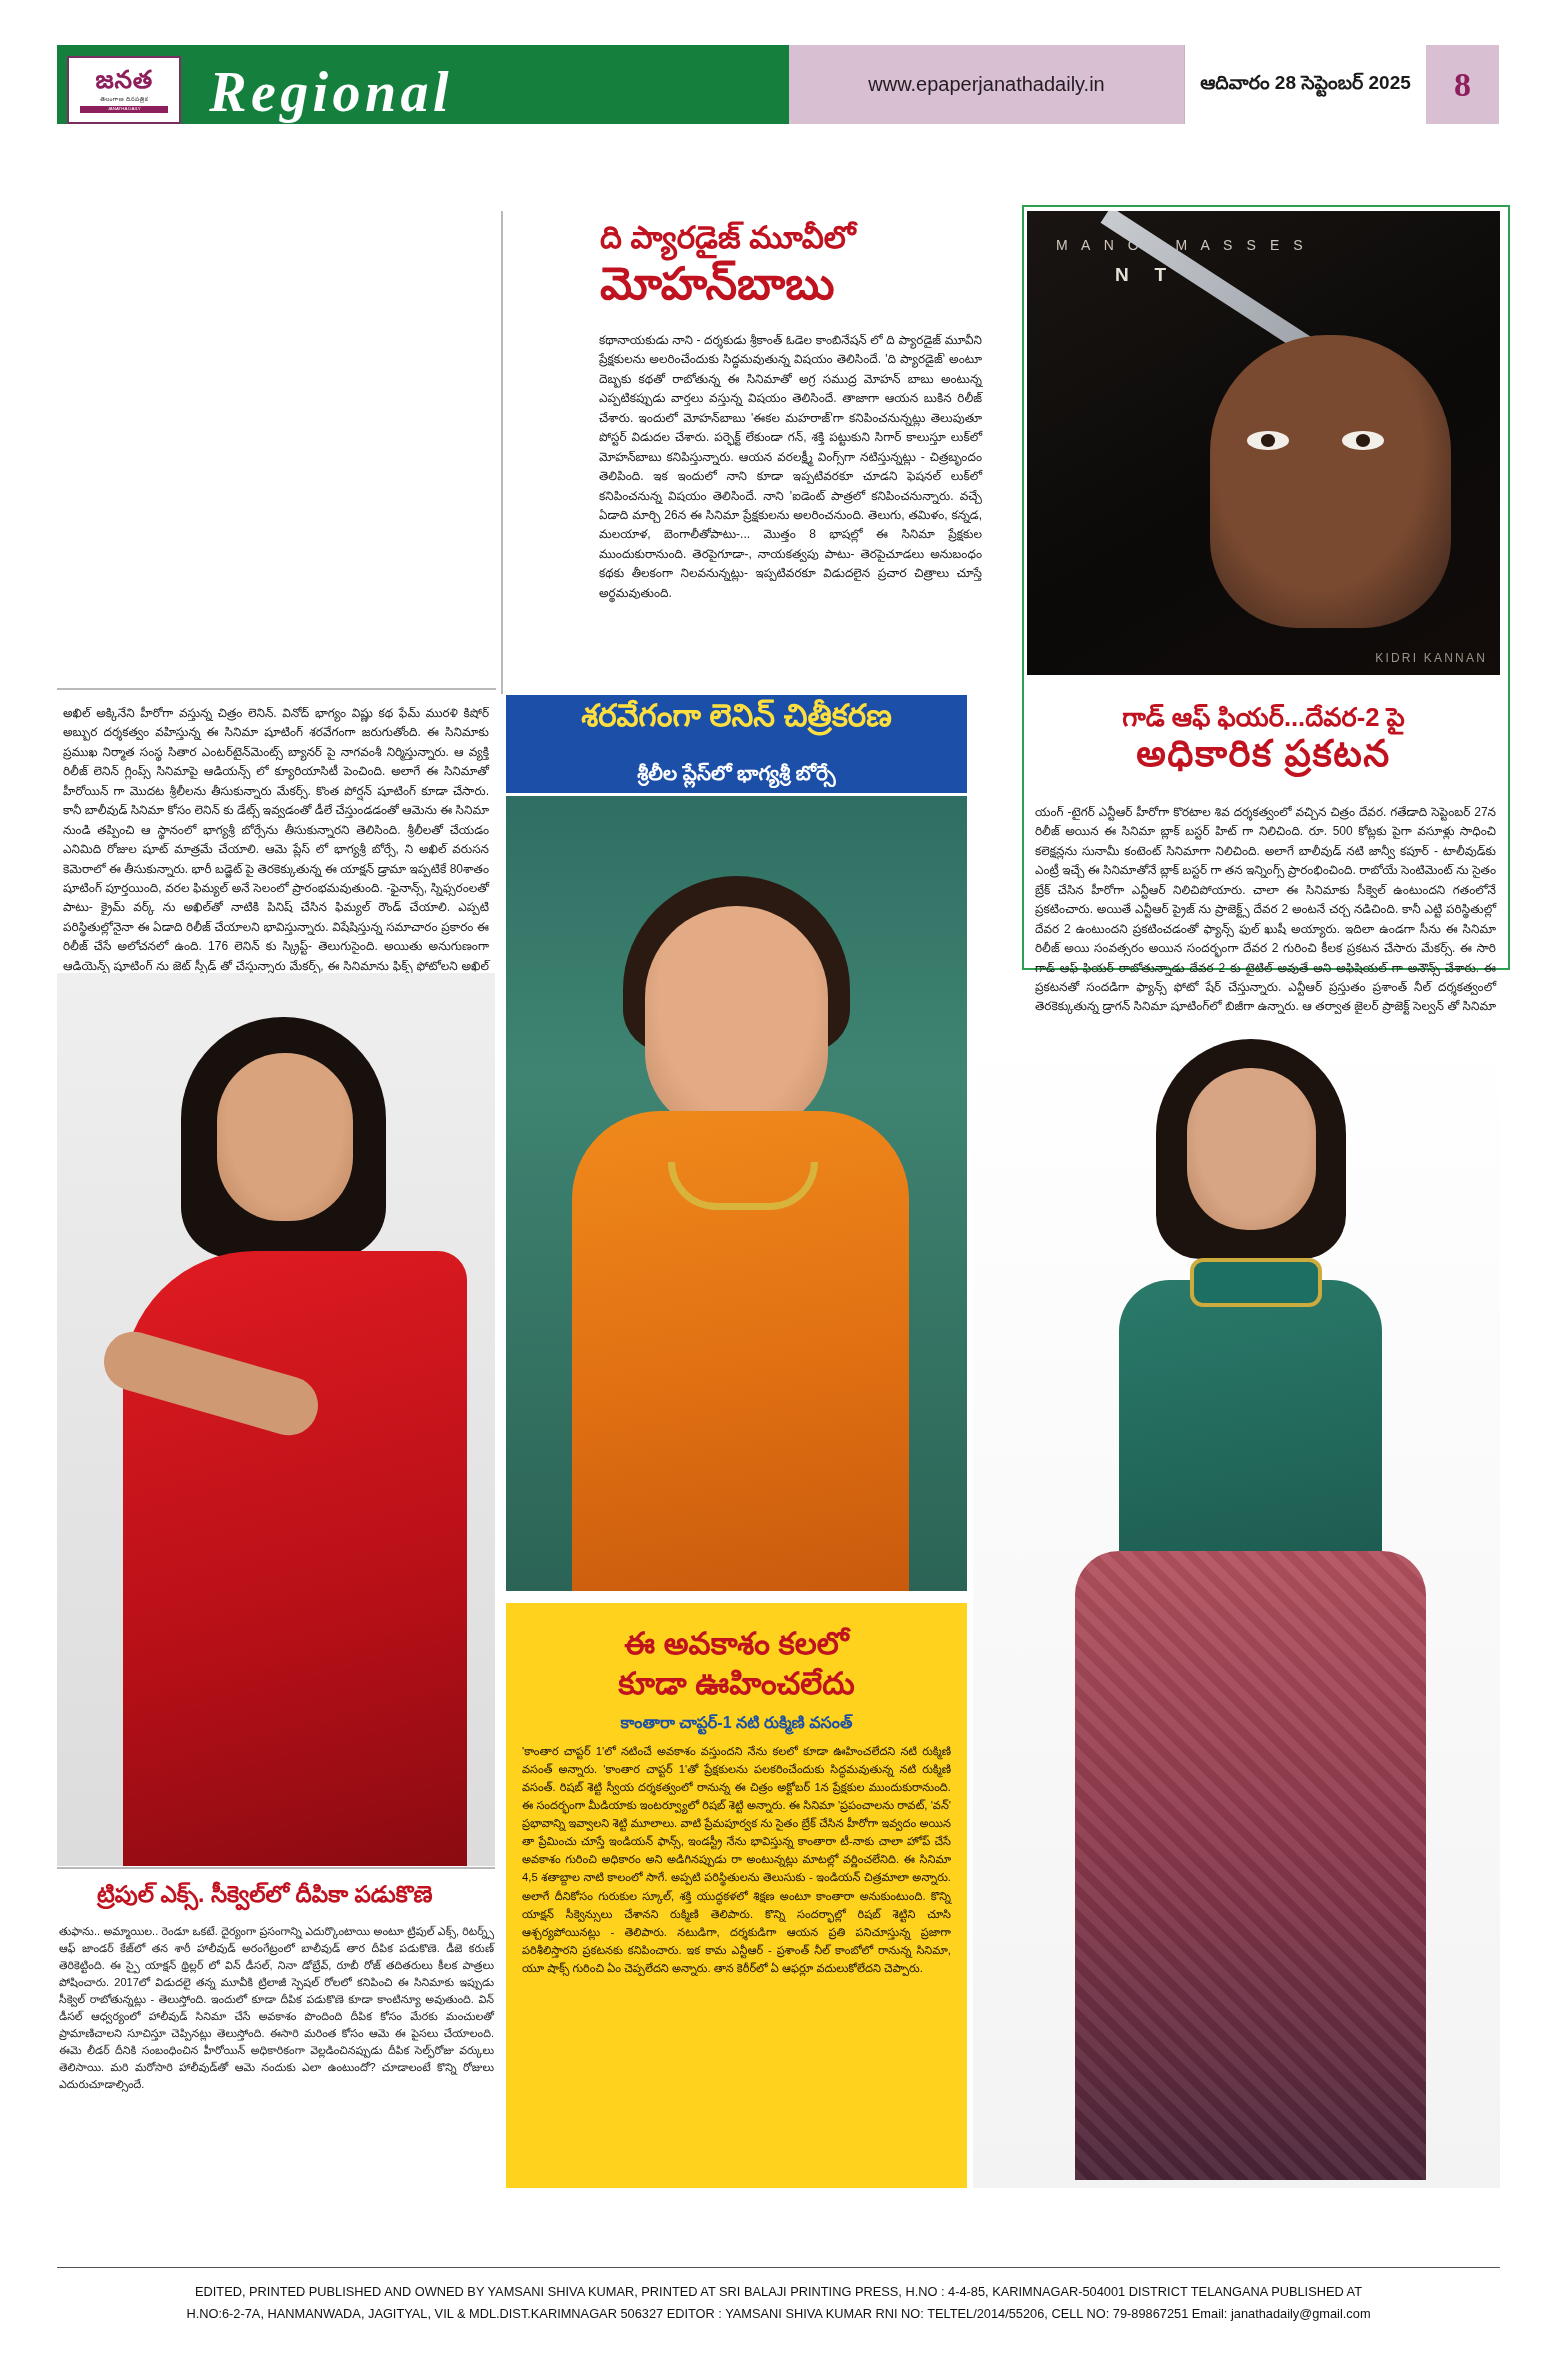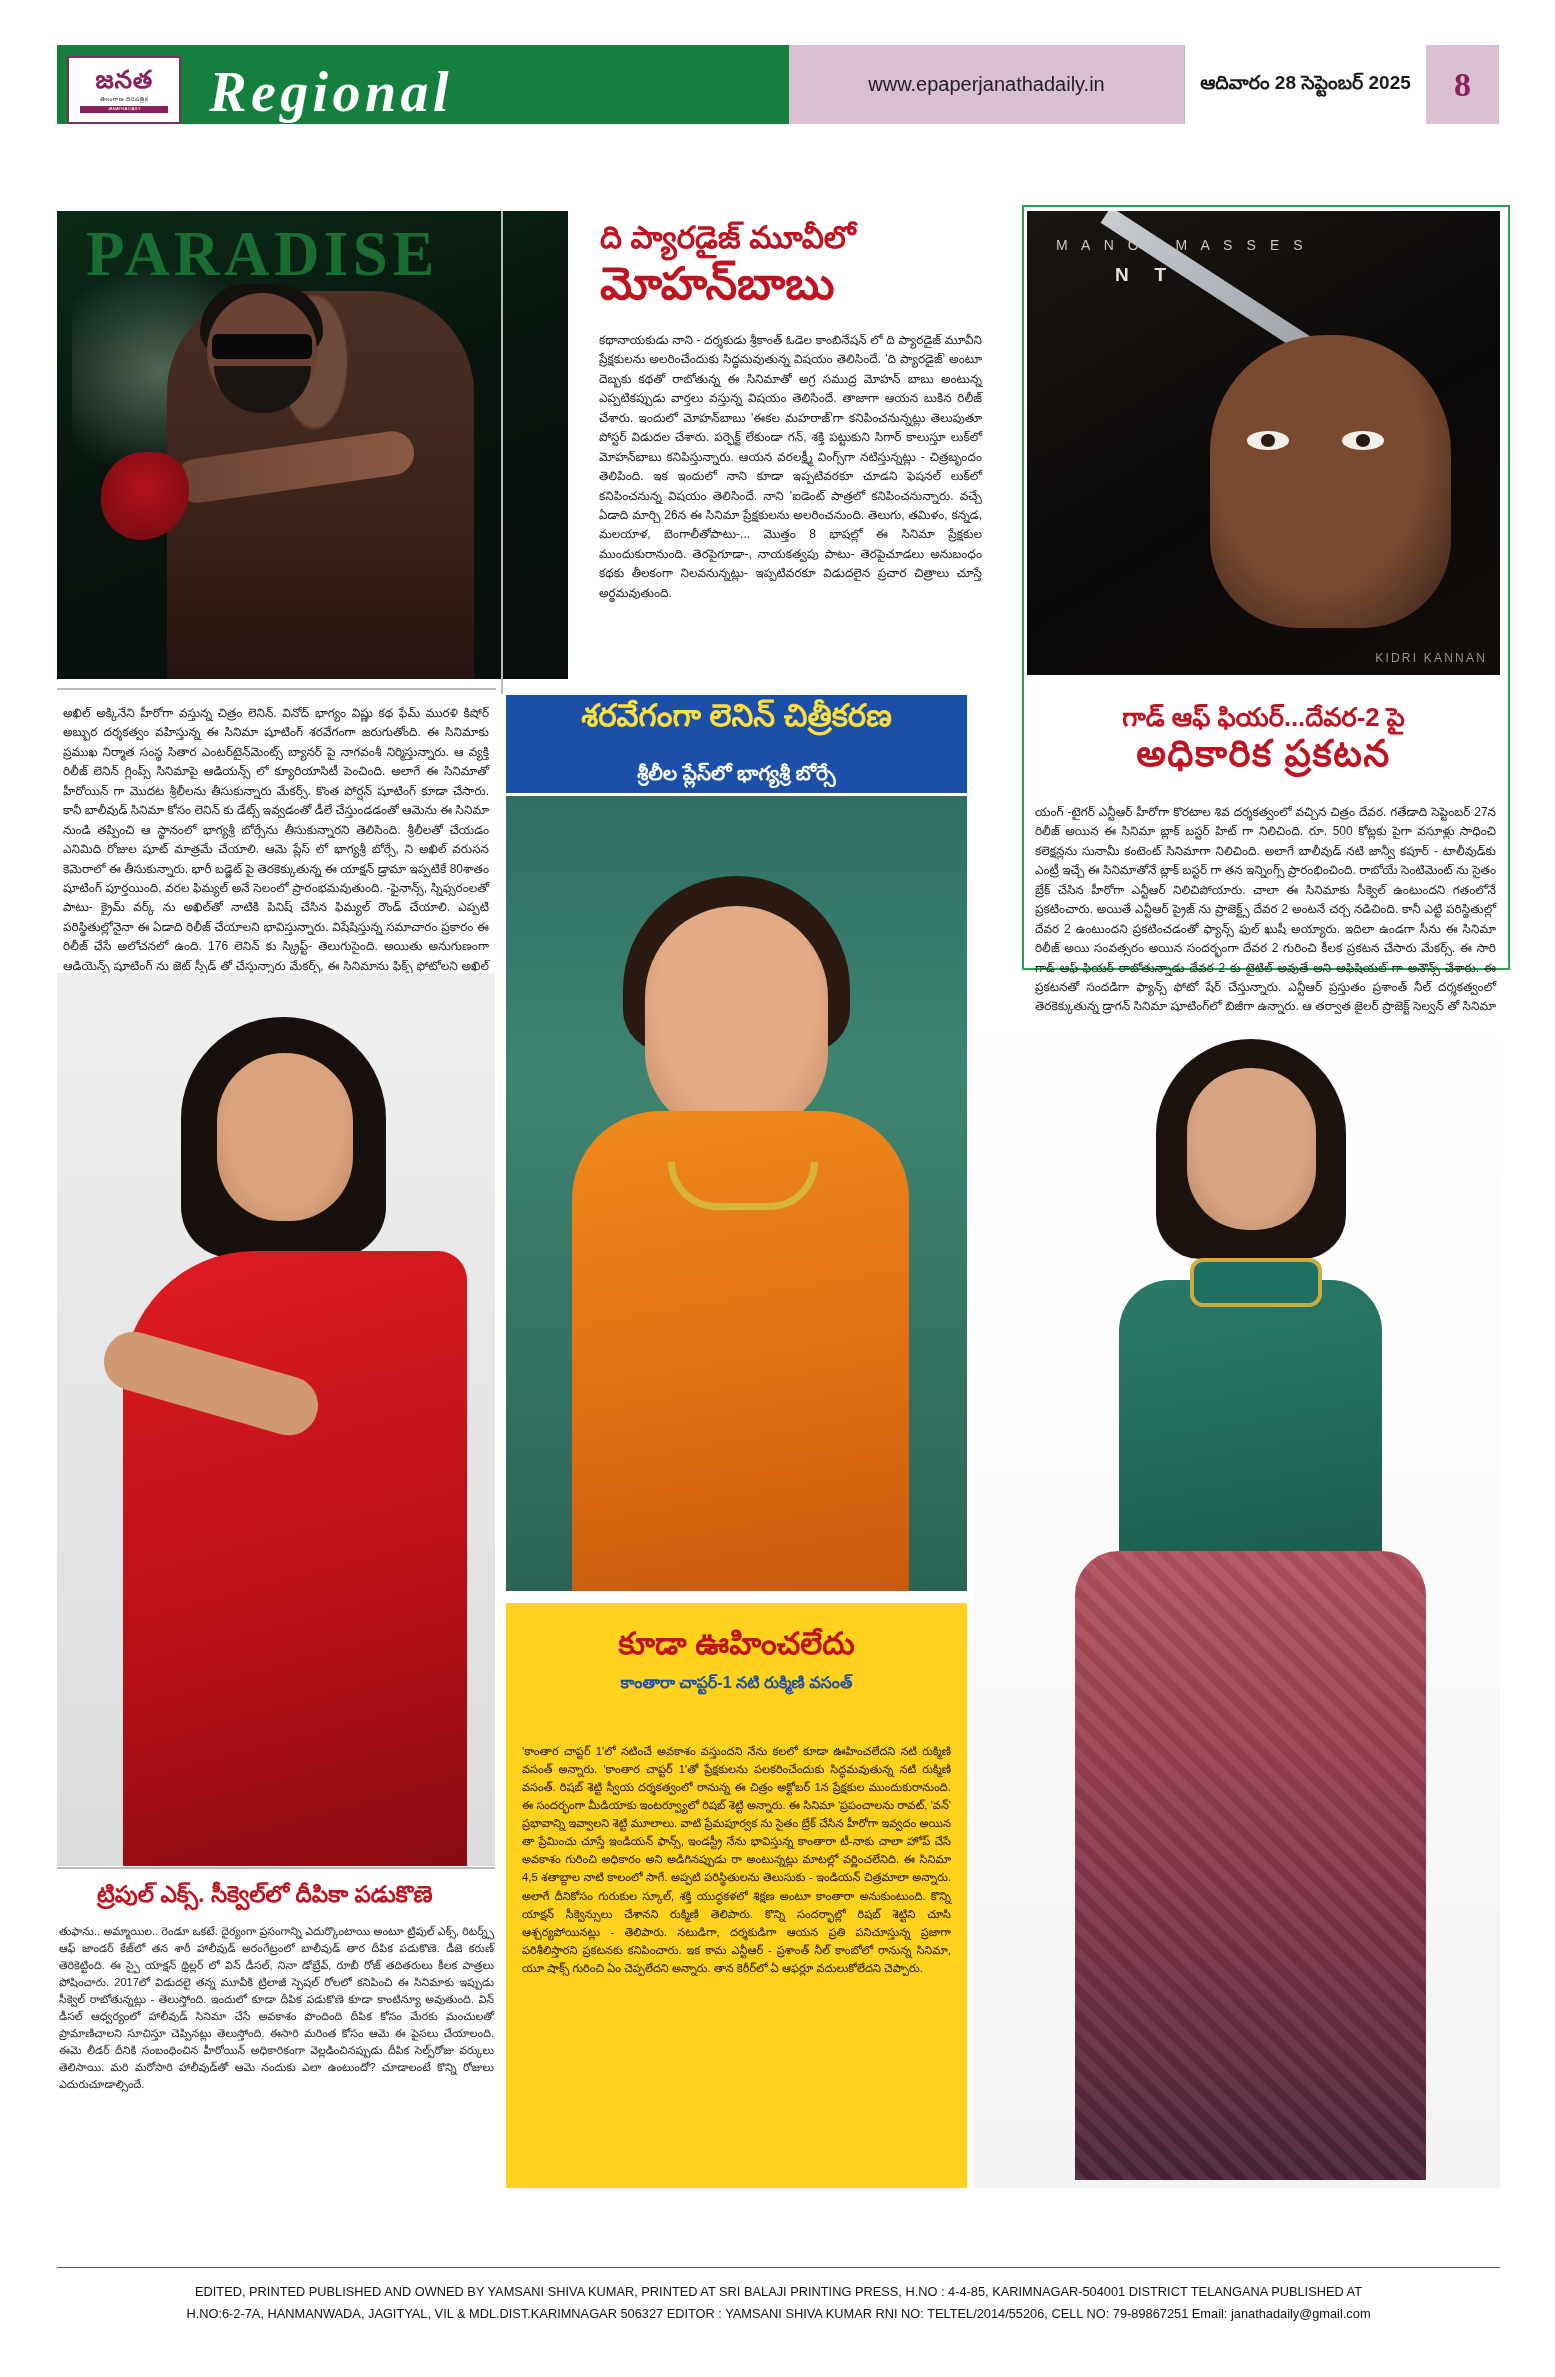--- a/index.html
+++ b/index.html
@@ -365,31 +365,20 @@
         <div class="logo-sub">తెలంగాణ దినపత్రిక</div>
         <div class="logo-strip">JANATHA DAILY</div>
       </div>
       <div class="mast-title">Regional</div>
     </div>
     <div class="mast-mid">www.epaperjanathadaily.in</div>
     <div class="mast-date">ఆదివారం 28 సెప్టెంబర్ 2025</div>
     <div class="mast-pageno">8</div>
   </div>
 
-  <div class="photo" id="photo-paradise">
-    <div class="pd-smoke"></div>
-    <div class="pd-title">PARADISE</div>
-    <div class="pd-figure"></div>
-    <div class="pd-hair"></div>
-    <div class="pd-head"></div>
-    <div class="pd-glass"></div>
-    <div class="pd-beard"></div>
-    <div class="pd-arm"></div>
-    <div class="pd-blood"></div>
-  </div>
 
   <div class="block head-red" id="head-mohanbabu">
     <div class="l1">ది ప్యారడైజ్ మూవీలో</div>
     <div class="l2">మోహన్‌బాబు</div>
   </div>
   <div class="block body-te" id="text-mohanbabu">కథానాయకుడు నాని - దర్శకుడు శ్రీకాంత్ ఓడెల కాంబినేషన్ లో ది ప్యారడైజ్ మూవీని ప్రేక్షకులను అలరించేందుకు సిద్ధమవుతున్న విషయం తెలిసిందే. 'ది ప్యారడైజ్' అంటూ దెబ్బకు కథతో రాబోతున్న ఈ సినిమాతో అగ్ర సముద్ర మోహన్‌ బాబు అంటున్న ఎప్పటికప్పుడు వార్తలు వస్తున్న విషయం తెలిసిందే. తాజాగా ఆయన బుకిన రిలీజ్ చేశారు. ఇందులో మోహన్‌బాబు 'ఈకల మహరాజ్‌'గా కనిపించనున్నట్లు తెలుపుతూ పోస్టర్ విడుదల చేశారు. పర్ఫెక్ట్ లేకుండా గన్, శక్తి పట్టుకుని సిగార్ కాలుస్తూ లుక్‌లో మోహన్‌బాబు కనిపిస్తున్నారు. ఆయన వరలక్ష్మీ వింగ్స్‌గా నటిస్తున్నట్లు - చిత్రబృందం తెలిపింది. ఇక ఇందులో నాని కూడా ఇప్పటివరకూ చూడని ఫెషనల్ లుక్‌లో కనిపించనున్న విషయం తెలిసిందే. నాని 'ఐడెంట్ పాత్రలో కనిపించనున్నారు. వచ్చే ఏడాది మార్చి 26న ఈ సినిమా ప్రేక్షకులను అలరించనుంది. తెలుగు, తమిళం, కన్నడ, మలయాళ, బెంగాలీతోపాటు-... మొత్తం 8 భాషల్లో ఈ సినిమా ప్రేక్షకుల ముందుకురానుంది. తెరపైగూడా-, నాయకత్వపు పాటు- తెరపైచూడలు అనుబంధం కథకు తీలకంగా నిలవనున్నట్లు- ఇప్పటివరకూ విడుదలైన ప్రచార చిత్రాలు చూస్తే అర్థమవుతుంది.</div>
 
   <div class="green-border" style="left:1022px; top:205px; width:484px; height:761px;"></div>
   <div class="photo" id="photo-ntr">
     <div class="ntr-tag">M A N   O F   M A S S E S</div>
@@ -429,20 +418,21 @@
     <div class="dp-dress"></div>
     <div class="dp-arm"></div>
   </div>
   <div class="block head-red" id="head-deepika">
     <div class="l1">ట్రిపుల్ ఎక్స్. సీక్వెల్‌లో దీపికా పడుకొణె</div>
   </div>
   <div class="block body-te" id="text-deepika" style="font-size:11px;line-height:1.55;">తుఫాను.. అమ్మాయిల.. రెండూ ఒకటే. దైర్యంగా ప్రసంగాన్ని ఎదుర్కొంటాయి అంటూ ట్రిపుల్ ఎక్స్, రిటర్న్స్ ఆఫ్ జాండర్ కేజ్‌లో తన శారీ హాలీవుడ్ అరంగేట్రంలో బాలీవుడ్ తార దీపిక పడుకొణె. డీజె కరుణ్‌ తెరికెట్టింది. ఈ స్పై యాక్షన్ థ్రిల్లర్ లో విన్ డీసల్, నినా డోబ్రేవ్, రూబీ రోజ్ తదితరులు కీలక పాత్రలు పోషించారు. 2017లో విడుదలై తన్న మూవీకి ట్రిలాజీ స్పెషల్ రోలలో కనిపించి ఈ సినిమాకు ఇప్పుడు సీక్వెల్ రాబోతున్నట్లు - తెలుస్తోంది. ఇందులో కూడా దీపిక పడుకొణె కూడా కాంటిన్యూ అవుతుంది. విన్ డీసల్ ఆధ్వర్యంలో హాలీవుడ్ సినిమా చేసే అవకాశం పొందింది దీపిక కోసం మేరకు మంచులతో ప్రామాణిచాలని సూచిస్తూ చెప్పినట్లు తెలుస్తోంది. ఈసారి మరింత కోసం ఆమె ఈ పైసలు చేయాలంది. ఈమె లీడర్ దీనికి సంబంధించిన హీరోయిన్ అధికారికంగా వెల్లడించినప్పుడు దీపిక సెల్ఫ్‌రోజు వర్కులు తెలిసాయి. మరి మరోసారి హాలీవుడ్‌తో ఆమె నందుకు ఎలా ఉంటుందో? చూడాలంటే కొన్ని రోజులు ఎదురుచూడాల్సిందే.</div>
 
   <div class="block" id="panel-kantara">
     <div class="kh1">
+      <div>ఈ అవకాశం కలలో</div>
       <div>కూడా   ఊహించలేదు</div>
     </div>
     <div class="kh2">కాంతారా చాప్టర్-1 నటి రుక్మిణి వసంత్</div>
     <div id="text-kantara">'కాంతార చాప్టర్ 1'లో నటించే అవకాశం వస్తుందని నేను కలలో కూడా ఊహించలేదని నటి రుక్మిణి వసంత్ అన్నారు. 'కాంతార చాప్టర్ 1'తో ప్రేక్షకులను పలకరించేందుకు సిద్ధమవుతున్న నటి రుక్మిణి వసంత్. రిషబ్ శెట్టి స్వీయ దర్శకత్వంలో రానున్న ఈ చిత్రం అక్టోబర్ 1న ప్రేక్షకుల ముందుకురానుంది. ఈ సందర్భంగా మీడియాకు ఇంటర్వ్యూలో రిషబ్ శెట్టి అన్నారు. ఈ సినిమా 'ప్రపంచాలను రావట్, 'వన్' ప్రభావాన్ని ఇవ్వాలని శెట్టి మూలాలు. వాటి ప్రేమపూర్వక ను సైతం బ్రేక్ చేసిన హీరోగా ఇవ్వదం అయిన తా ప్రేమించు చూస్తే ఇండియన్ ఫాన్స్, ఇండస్ట్రీ నేను భావిస్తున్న కాంతారా టీ-నాకు చాలా హోప్ చేసే అవకాశం గురించి అధికారం అని అడిగినప్పుడు రా అంటున్నట్లు మాటల్లో వర్ణించలేనిది. ఈ సినిమా 4,5 శతాబ్దాల నాటి కాలంలో సాగే. అప్పటి పరిస్థితులను తెలుసుకు - ఇండియన్ చిత్రమాలా అన్నారు. అలాగే దీనికోసం గురుకుల స్కూల్, శక్తి యుద్ధకళలో శిక్షణ అంటూ కాంతారా అనుకుంటుంది. కొన్ని యాక్షన్ సీక్వెన్సులు చేశానని రుక్మిణి తెలిపారు. కొన్ని సందర్భాల్లో రిషబ్ శెట్టిని చూసి ఆశ్చర్యపోయినట్లు - తెలిపారు. నటుడిగా, దర్శకుడిగా ఆయన ప్రతి పనిచూస్తున్న ప్రజాగా పరిశీలిస్తారని ప్రకటనకు కనిపించారు. ఇక కామ ఎన్టీఆర్ - ప్రశాంత్ నీల్ కాంబోలో రానున్న సినిమా, యూ షాక్స్‌ గురించి ఏం చెప్పలేదని అన్నారు. తాన కెరీర్‌లో ఏ ఆఫర్లూ వదులుకోలేదని చెప్పారు.</div>
   </div>
 
   <div class="photo" id="photo-rukmini">
     <div class="rk-hair"></div>
     <div class="rk-face"></div>
     <div class="rk-blouse"></div>

